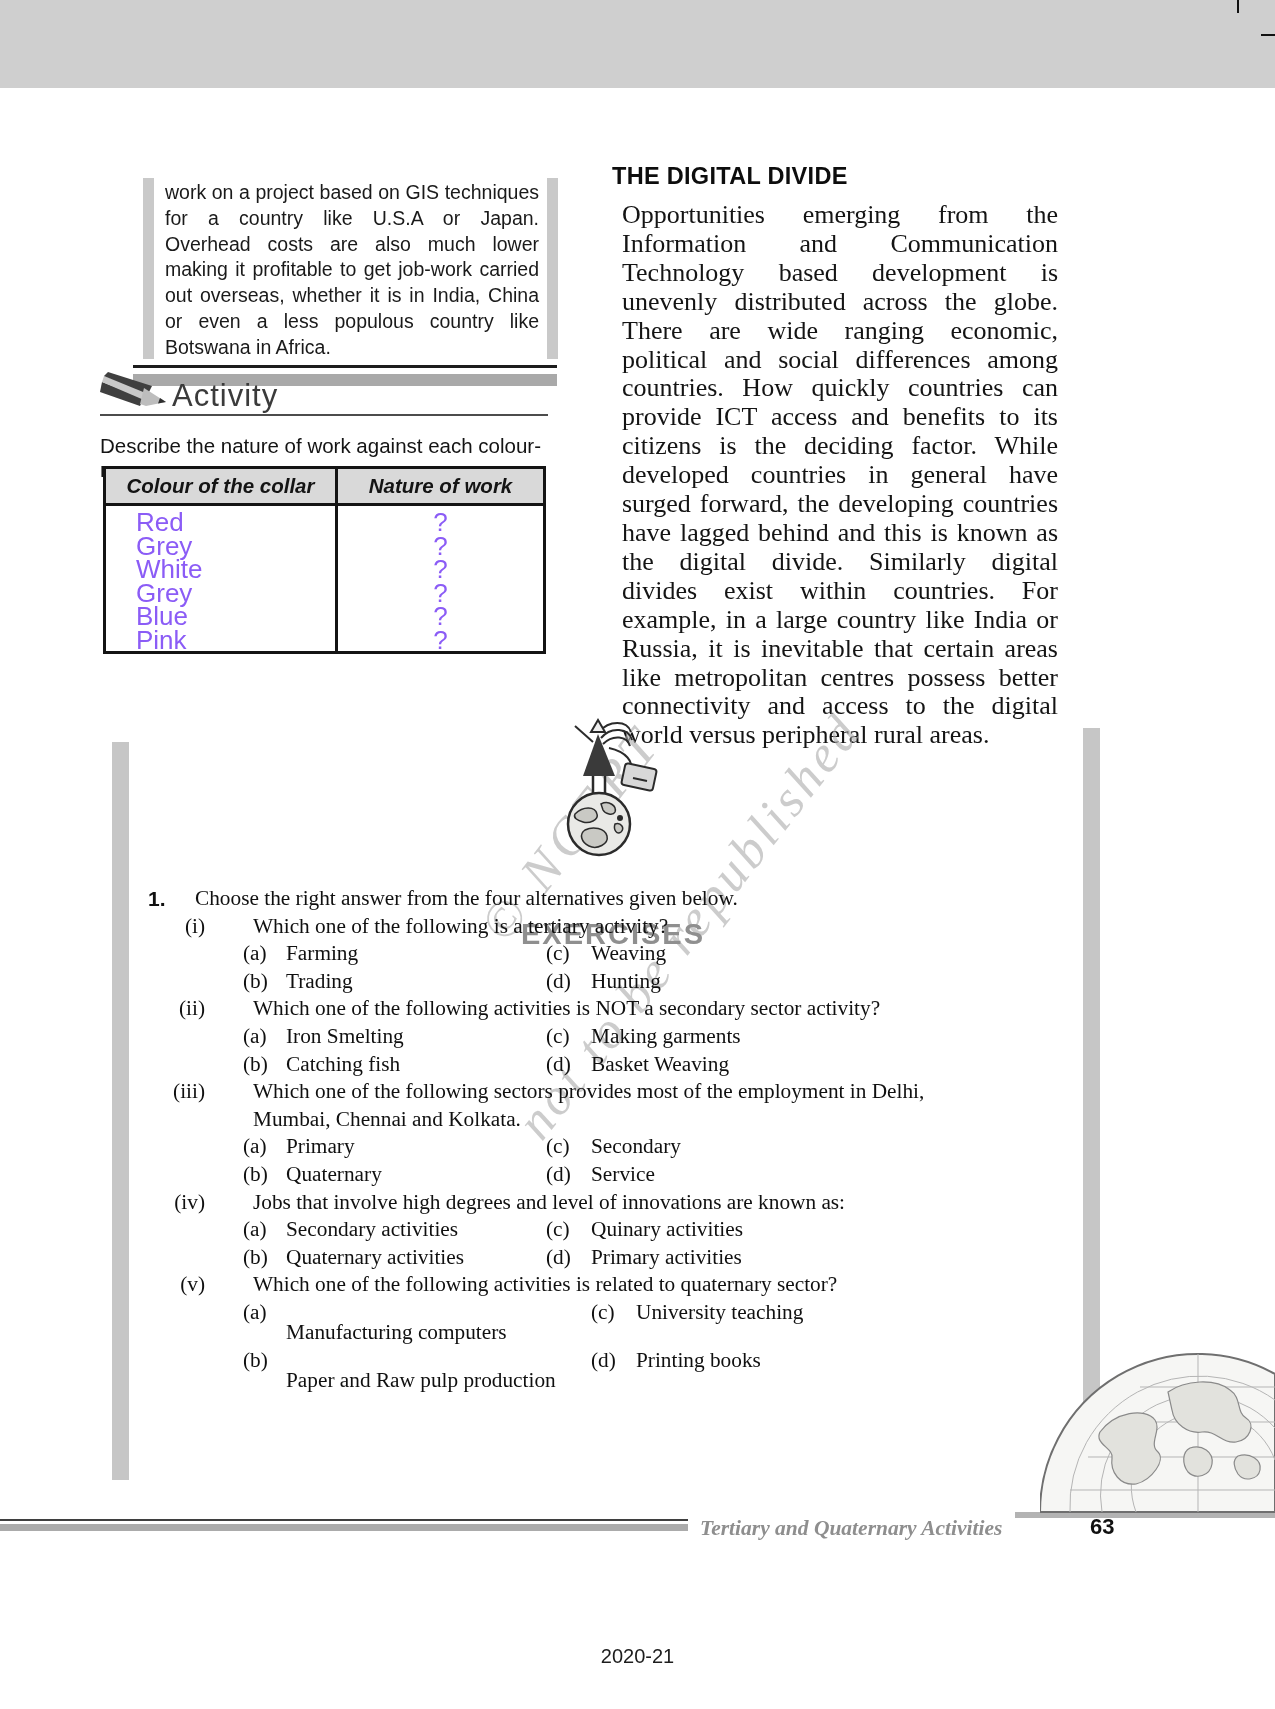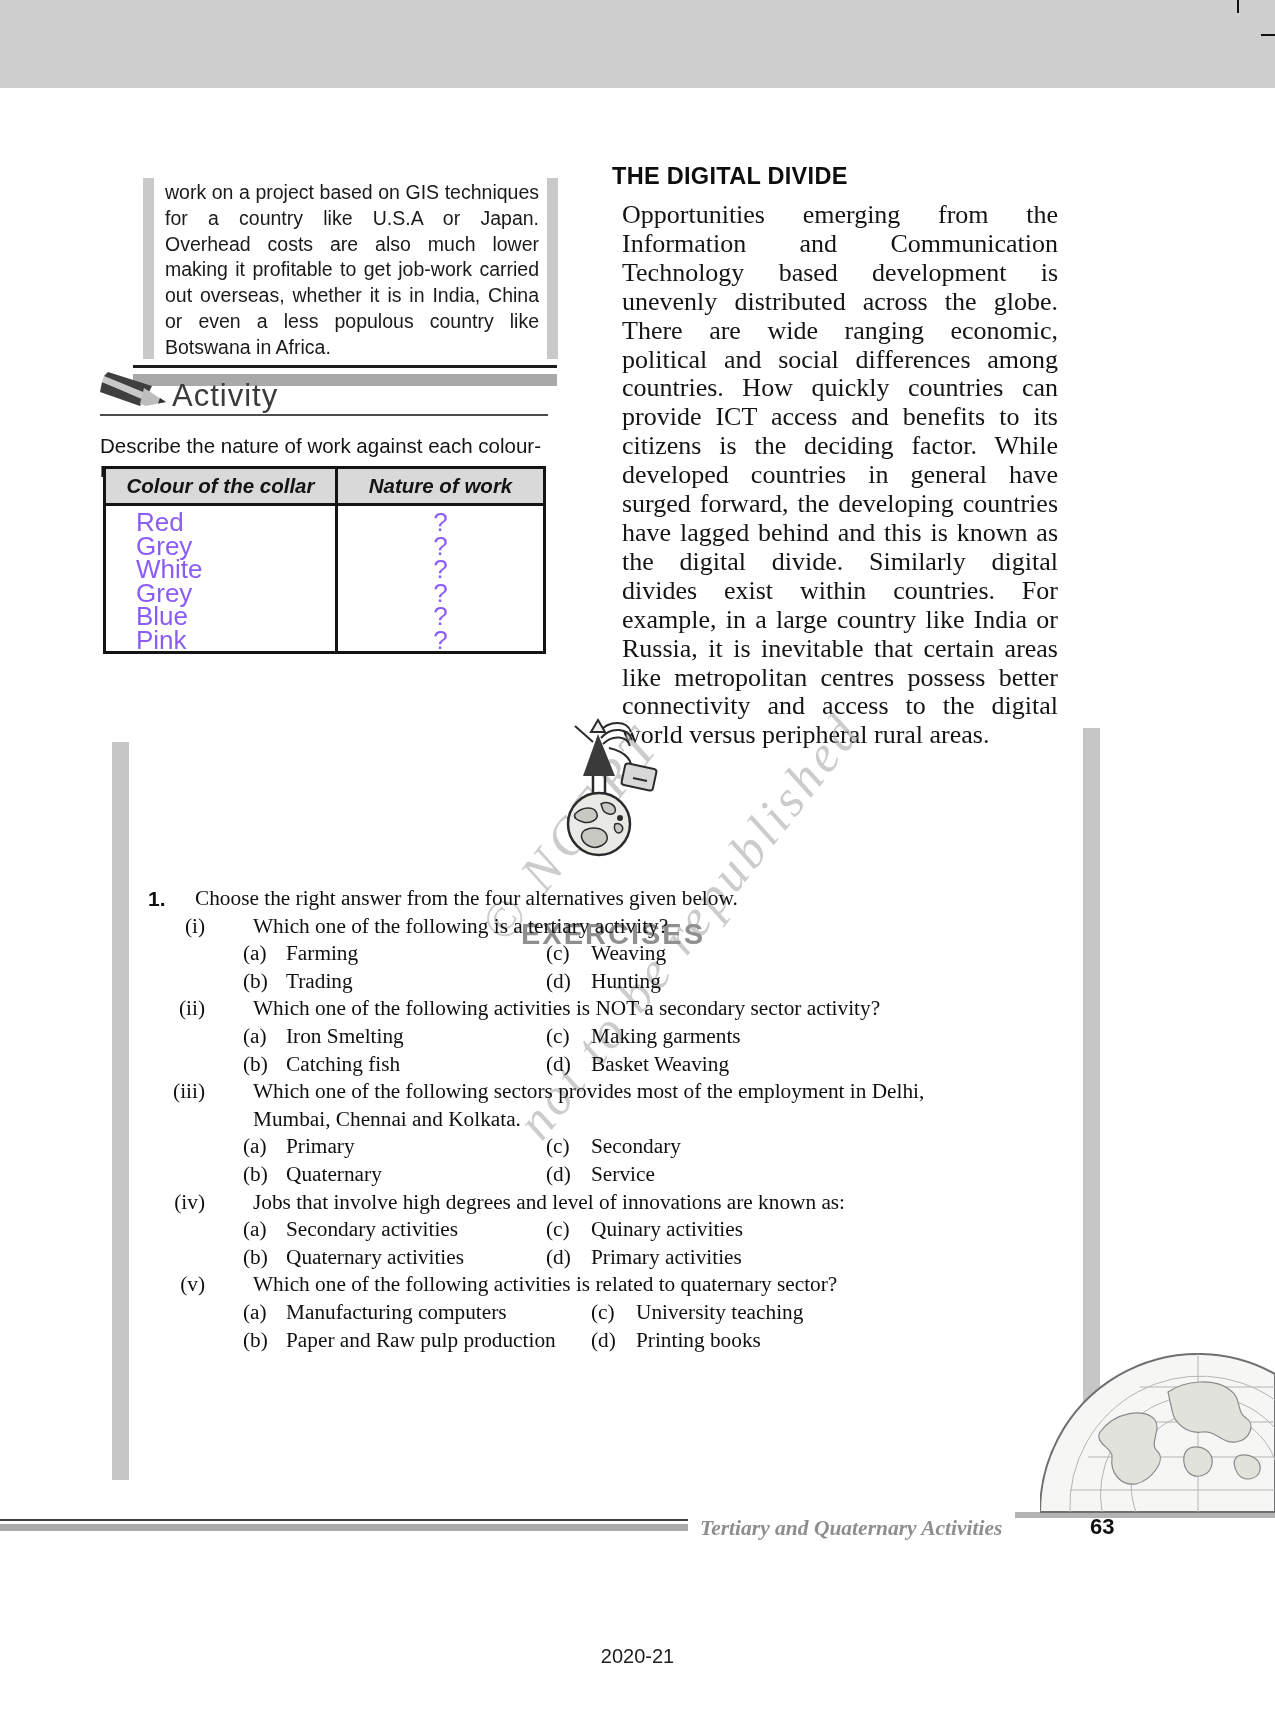--- a/index.html
+++ b/index.html
@@ -86,21 +86,21 @@
     font-size:21.3px; line-height:27.6px; color:#101010; }
   .q-main { display:flex; }
   .q-num { width:34px; font-family:"Liberation Sans", sans-serif; font-weight:bold; font-size:21px; }
   .q-main-text { margin-left:13px; }
   .sub { display:flex; }
   .roman { width:57px; text-align:right; }
   .qt { margin-left:48px; white-space:pre-line; }
   .opts { display:flex; margin-left:95px; }
   .ol  { width:43px; }
   .ot  { width:260px; }
-  .ot.wide { width:305px; }
+  .ot.wide { width:305px;margin-top:20px; }
   .ol2 { width:45px; }
 
   
   .footer-rule-thin  { position:absolute; left:0; top:1519px; width:688px; height:2px; background:#3f3f3f; }
   .footer-rule-thick { position:absolute; left:0; top:1524px; width:688px; height:7px; background:#ababab; }
   .footer-chapter {
     position:absolute; left:700px; top:1516px; width:370px;
     font-family:"Liberation Serif", serif; font-style:italic; font-weight:bold;
     font-size:21.5px; color:#8e8e8e;
   }

